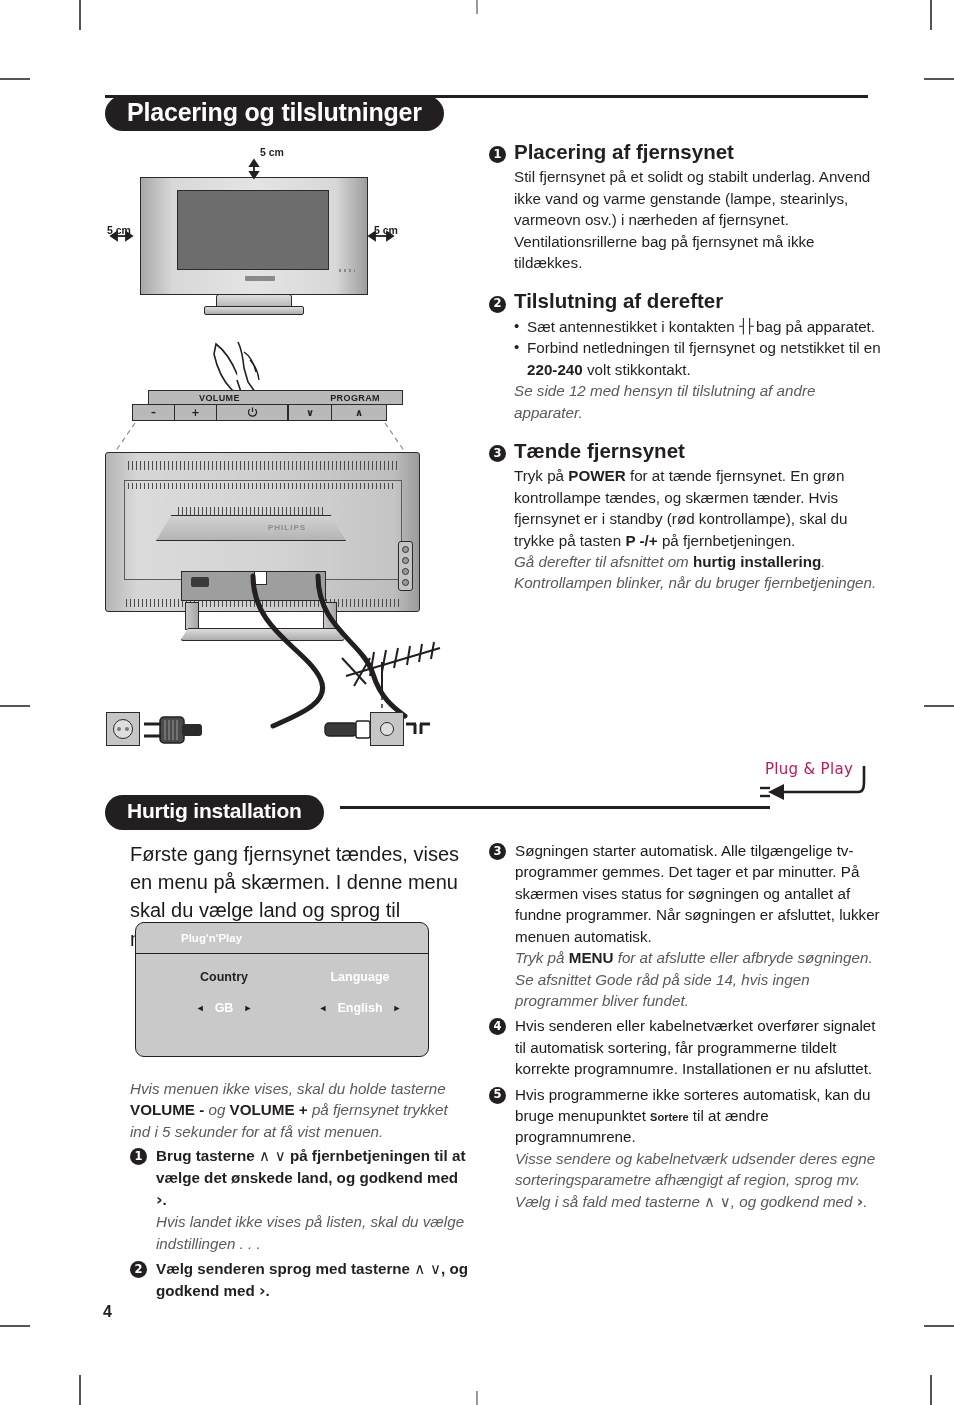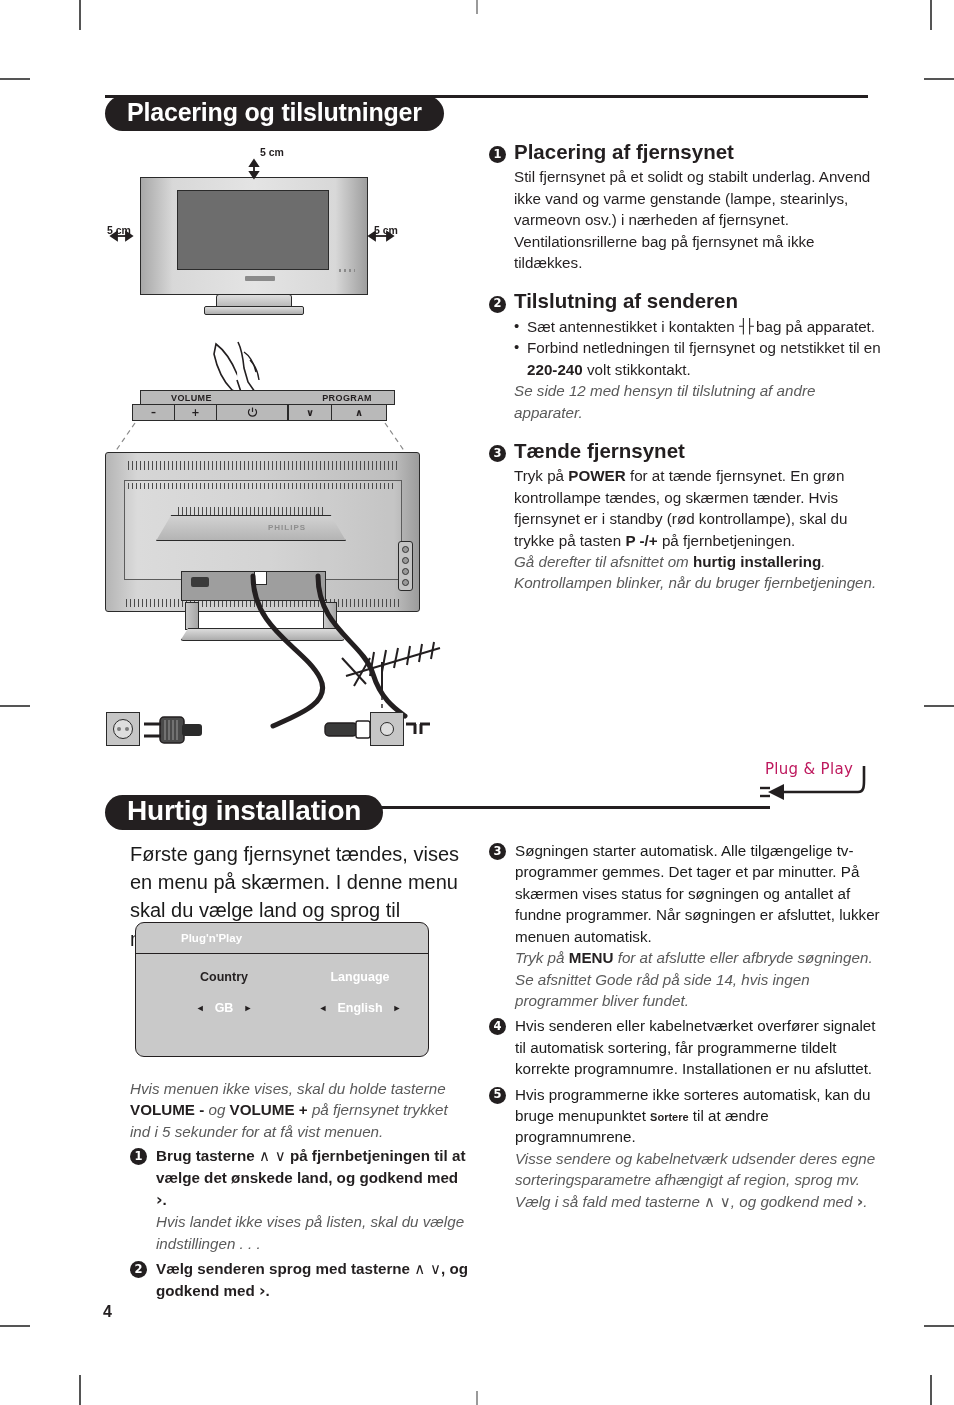--- a/index.html
+++ b/index.html
@@ -26,21 +26,21 @@
     position:absolute;
     background:#231f20;
     color:#ffffff;
     border-radius:22px;
     font-weight:bold;
     display:flex; align-items:center;
     padding:0 22px 3px 22px;
     letter-spacing:-0.2px;
   }
   #banner-placering { left:105px; top:96px; height:35px; font-size:25px; }
-  #banner-hurtig    { left:105px; top:795px; height:35px; font-size:28px; }
+  #banner-hurtig    { left:105px; top:795px; height:35px; font-size:21px; }
 
   .rule-top {
     position:absolute; left:105px; top:95px; width:763px; height:3px; background:#231f20;
   }
   .rule-mid {
     position:absolute; left:340px; top:806px; width:430px; height:2.5px; background:#231f20;
   }
 
   
   #plugnplay-logo { position:absolute; left:760px; top:762px; width:110px; height:48px; }
@@ -155,23 +155,23 @@
     position:absolute; left:76px; top:146px; width:100px; height:9px;
     background:linear-gradient(180deg,#dcdcdc,#aeaeae);
     border:1.3px solid #2a2a2a; border-radius:2px;
   }
 
   .dimlabel { position:absolute; font-size:10.5px; font-weight:bold; color:#231f20;text-align:center; }
 
   
   #control-panel { left:132px; top:390px; width:255px; height:32px; }
   .cp-row1 {
-    position:absolute; left:8px; top:0; width:255px; height:15px;
+    position:absolute; left:16px; top:0; width:255px; height:15px;
     background:#b9b9b9; border:1.4px solid #2a2a2a;
-    display:flex; align-items:center;
+    display:flex; align-items:center;padding-left:20px;
   }
   .cp-row1 span { font-size:9px; font-weight:bold; color:#231f20; letter-spacing:.4px; }
   .cp-row2 {
     position:absolute; left:0; top:14px; width:255px; height:17px;
     border:1.4px solid #2a2a2a; display:flex; background:#b9b9b9;
   }
   .cp-btn {
     border-right:1.4px solid #2a2a2a;
     display:flex; align-items:center; justify-content:center;
     font-size:10px; font-weight:bold; color:#231f20;
@@ -419,21 +419,21 @@
         <span>Placering af fjernsynet</span>
       </div>
       <div class="step-body">
         <p>Stil fjernsynet på et solidt og stabilt underlag. Anvend ikke vand og varme genstande (lampe, stearinlys, varmeovn osv.) i nærheden af fjernsynet. Ventilationsrillerne bag på fjernsynet må ikke tildækkes.</p>
       </div>
     </div>
 
     <div class="step" style="margin-top:16px;">
       <div class="step-head">
         <span class="numdot">2</span>
-        <span>Tilslutning af senderen</span>
+        <span>Tilslutning af derefter</span>
       </div>
       <div class="step-body">
         <ul class="bullets">
           <li><span>Sæt antennestikket i kontakten </span><span class="ant-glyph">┤├</span><span> bag på apparatet.</span></li>
           <li><span>Forbind netledningen til fjernsynet og netstikket til en </span><b class="bk">220-240</b><span> volt stikkontakt.</span></li>
         </ul>
         <p class="note">Se side 12 med hensyn til tilslutning af andre apparater.</p>
       </div>
     </div>
 

